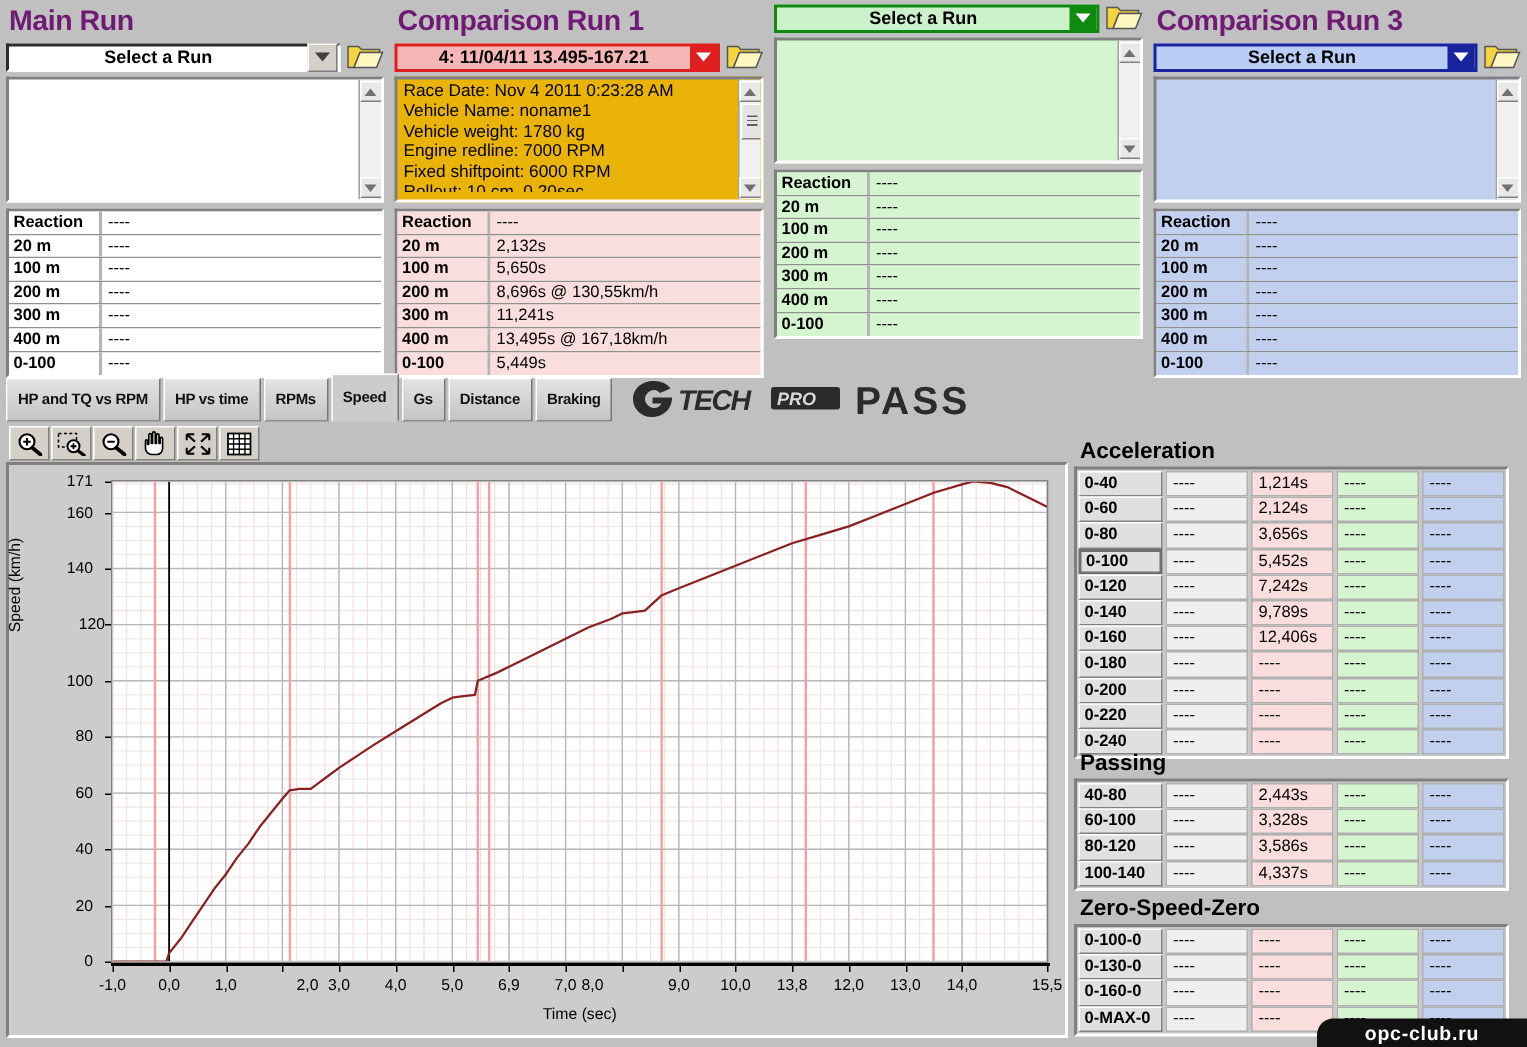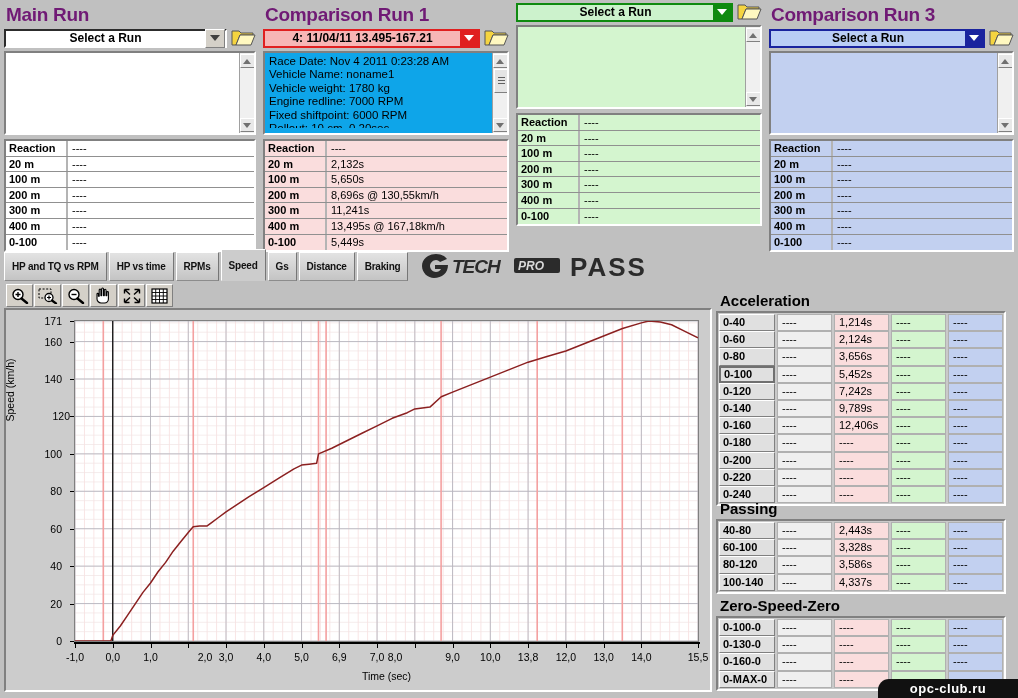--- a/index.html
+++ b/index.html
@@ -62,21 +62,21 @@
   .folder svg{display:block;}
 
   .infobox{
     margin-top:3px;height:84px;box-sizing:border-box;
     border:2px solid;border-color:#808080 #fff #fff #808080;
     display:flex;overflow:hidden;position:relative;
   }
   .infobox .txt{flex:1;padding:2px 3px 0 4px;overflow:hidden;line-height:13.4px;font-size:11.5px;}
   .infobox .txt div{white-space:nowrap;}
   .ib-white{background:#fff;}
-  .ib-red{background:#0ea5e9;}
+  .ib-red{background:#eab308;}
   .ib-green{background:#d4f5cf;}
   .ib-blue{background:#c2d0f0;}
 
   .vscroll{
     width:15px;background:#f0f0f0;border-left:1px solid #a0a0a0;
     display:flex;flex-direction:column;justify-content:space-between;align-items:center;
     padding:1px 0;box-sizing:border-box;position:relative;
   }
   .sbtn{width:13px;height:12px;background:#e8e8e8;border:1px solid;border-color:#fff #808080 #808080 #fff;
         display:flex;align-items:center;justify-content:center;}

